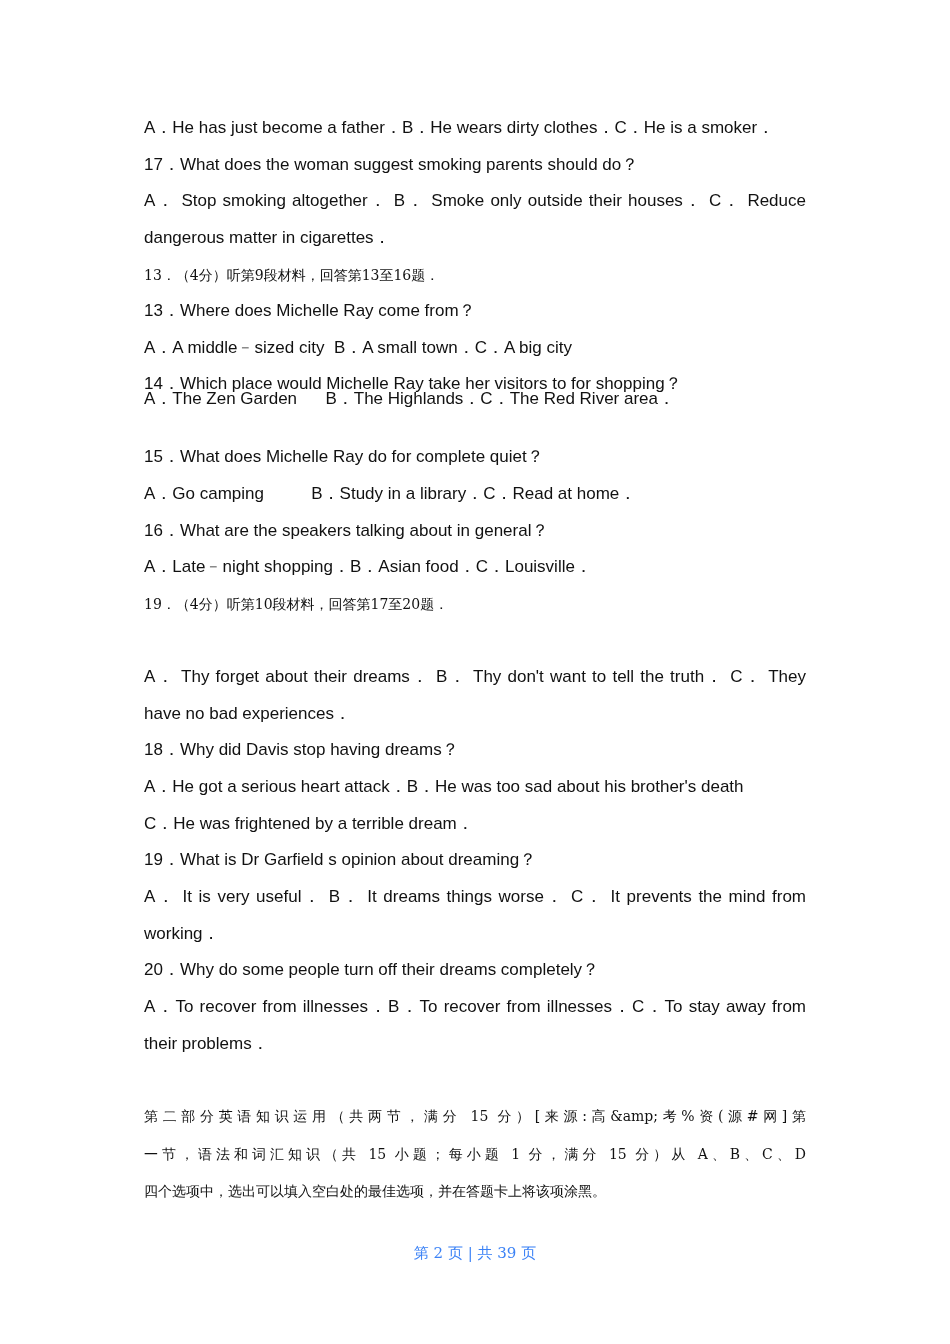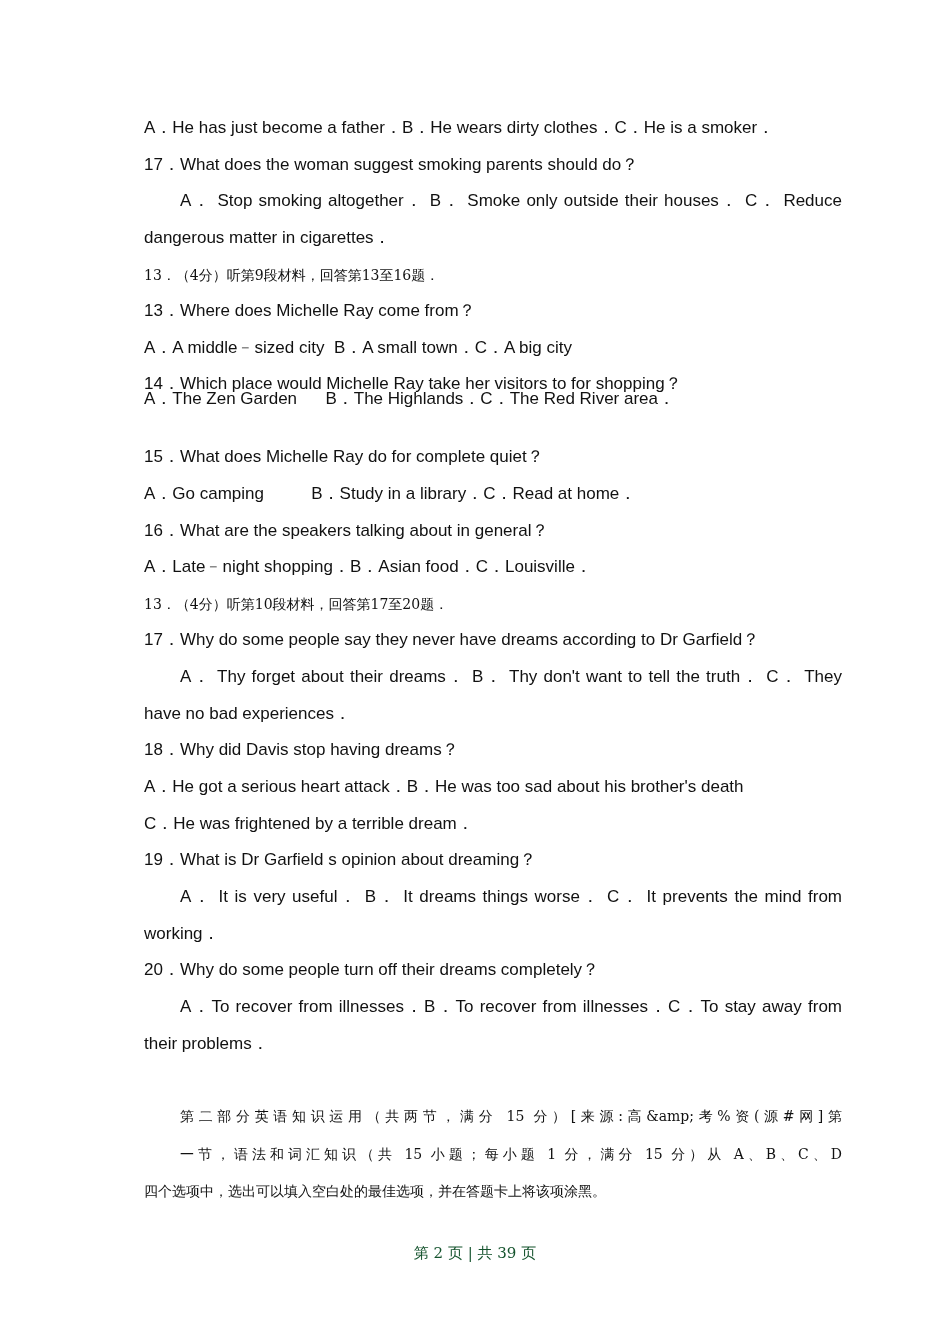--- a/index.html
+++ b/index.html
@@ -1,44 +1,43 @@
 <!DOCTYPE html>
 <html><head>
 <meta charset="utf-8">
 <style>
   html, body { margin: 0; padding: 0; background: #ffffff; }
   body { width: 950px; height: 1344px; position: relative; overflow: hidden;
          font-family: "Liberation Sans", "DejaVu Sans", sans-serif; color: #111; }
   .page { position: absolute; left: 0; top: 0; width: 950px; height: 944px; }
   .line { position: absolute; left: 144px; width: 662px; font-size: 17px; line-height: 22px;
           white-space: nowrap; }
-  .justify { text-align: justify; text-align-last: justify; white-space: normal; margin-left: 36px; }
+  .justify { text-align: justify; text-align-last: justify; white-space: normal; }
   .cn { font-family: "DejaVu Serif", "Liberation Serif", serif; font-size: 14px; }
   .footer { position: absolute; top: 1244px; left: 0; width: 950px; text-align: center;
-            font-size: 15px; color: #14532d; font-family: "DejaVu Serif", serif; }
+            font-size: 15px; color: #3b82f6; font-family: "DejaVu Serif", serif; }
 </style>
 </head>
 <body>
 
 <div class="page">
   <div class="line" style="top:117px">A．He has just become a father．B．He wears dirty clothes．C．He is a smoker．</div>
   <div class="line" style="top:154px">17．What does the woman suggest smoking parents should do？</div>
   <div class="line justify" style="top:190px">A． Stop smoking altogether． B． Smoke only outside their houses． C． Reduce</div>
   <div class="line" style="top:227px">dangerous matter in cigarettes．</div>
   <div class="line cn" style="top:264px">13．（4分）听第9段材料，回答第13至16题．</div>
   <div class="line" style="top:300px">13．Where does Michelle Ray come from？</div>
   <div class="line" style="top:337px; white-space:pre">A．A middle﹣sized city  B．A small town．C．A big city</div>
   <div class="line" style="top:373px">14．Which place would Michelle Ray take her visitors to for shopping？</div>
   <div class="line" style="top:388px; white-space:pre">A．The Zen Garden      B．The Highlands．C．The Red River area．</div>
   <div class="line" style="top:446px">15．What does Michelle Ray do for complete quiet？</div>
   <div class="line" style="top:483px; white-space:pre">A．Go camping          B．Study in a library．C．Read at home．</div>
   <div class="line" style="top:520px">16．What are the speakers talking about in general？</div>
   <div class="line" style="top:556px">A．Late﹣night shopping．B．Asian food．C．Louisville．</div>
-  <div class="line cn" style="top:593px">13．（4分）听第10段材料，回答第17至20题．</div>
-  <div class="line" style="top:629px">17．Why do some people say they never have dreams according to Dr Garfield？</div>
+  <div class="line cn" style="top:593px">19．（4分）听第10段材料，回答第17至20题．</div>
   <div class="line justify" style="top:666px">A． Thy forget about their dreams． B． Thy don't want to tell the truth． C． They</div>
   <div class="line" style="top:703px">have no bad experiences．</div>
   <div class="line" style="top:739px">18．Why did Davis stop having dreams？</div>
   <div class="line" style="top:776px">A．He got a serious heart attack．B．He was too sad about his brother's death</div>
   <div class="line" style="top:813px">C．He was frightened by a terrible dream．</div>
   <div class="line" style="top:849px">19．What is Dr Garfield s opinion about dreaming？</div>
   <div class="line justify" style="top:886px">A． It is very useful． B． It dreams things worse． C． It prevents the mind from</div>
   <div class="line" style="top:923px">working．</div>
   <div class="line" style="top:959px">20．Why do some people turn off their dreams completely？</div>
   <div class="line" style="top:1033px">their problems．</div>

